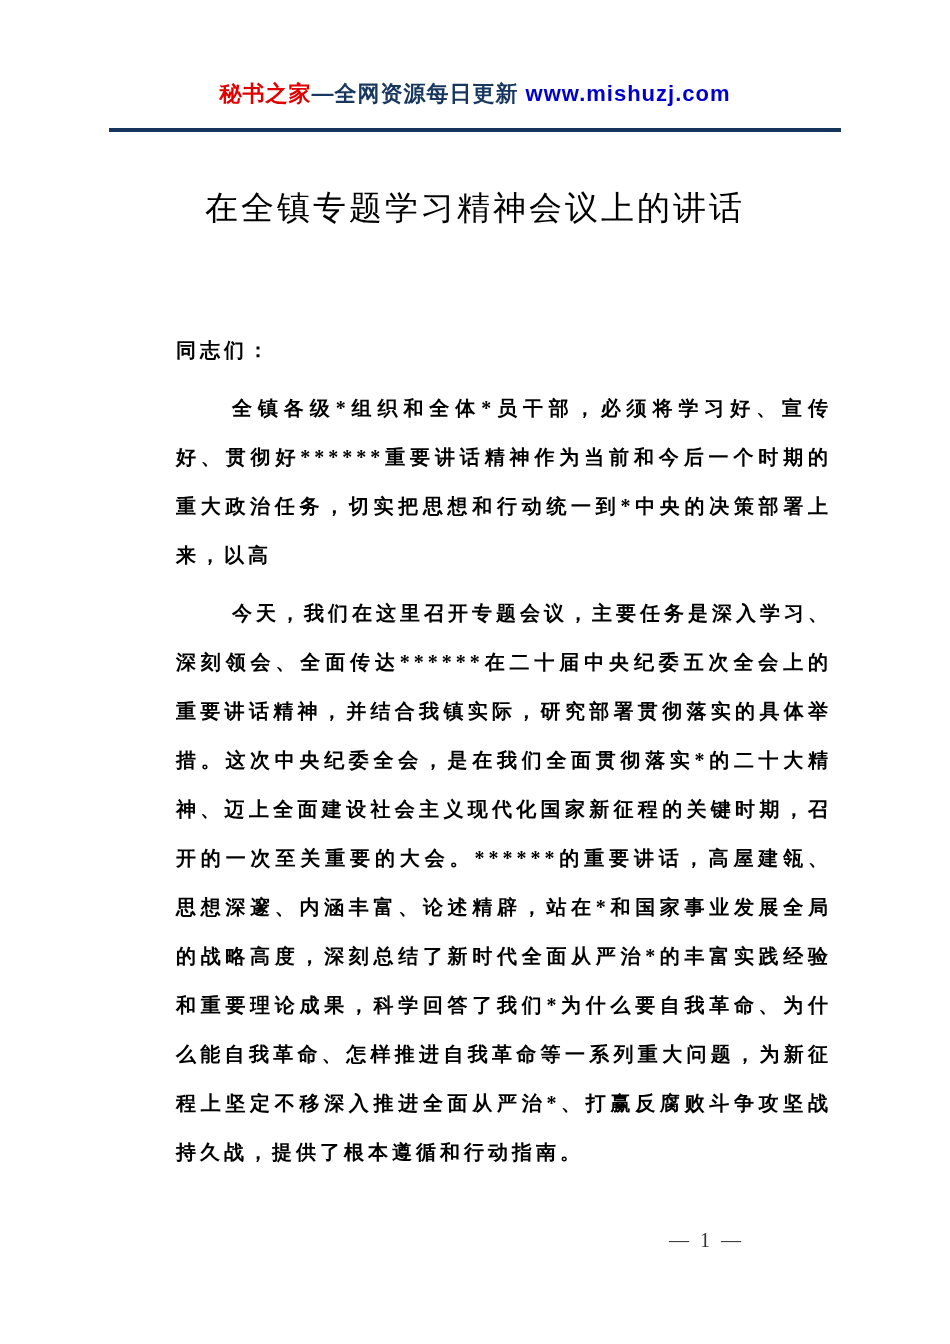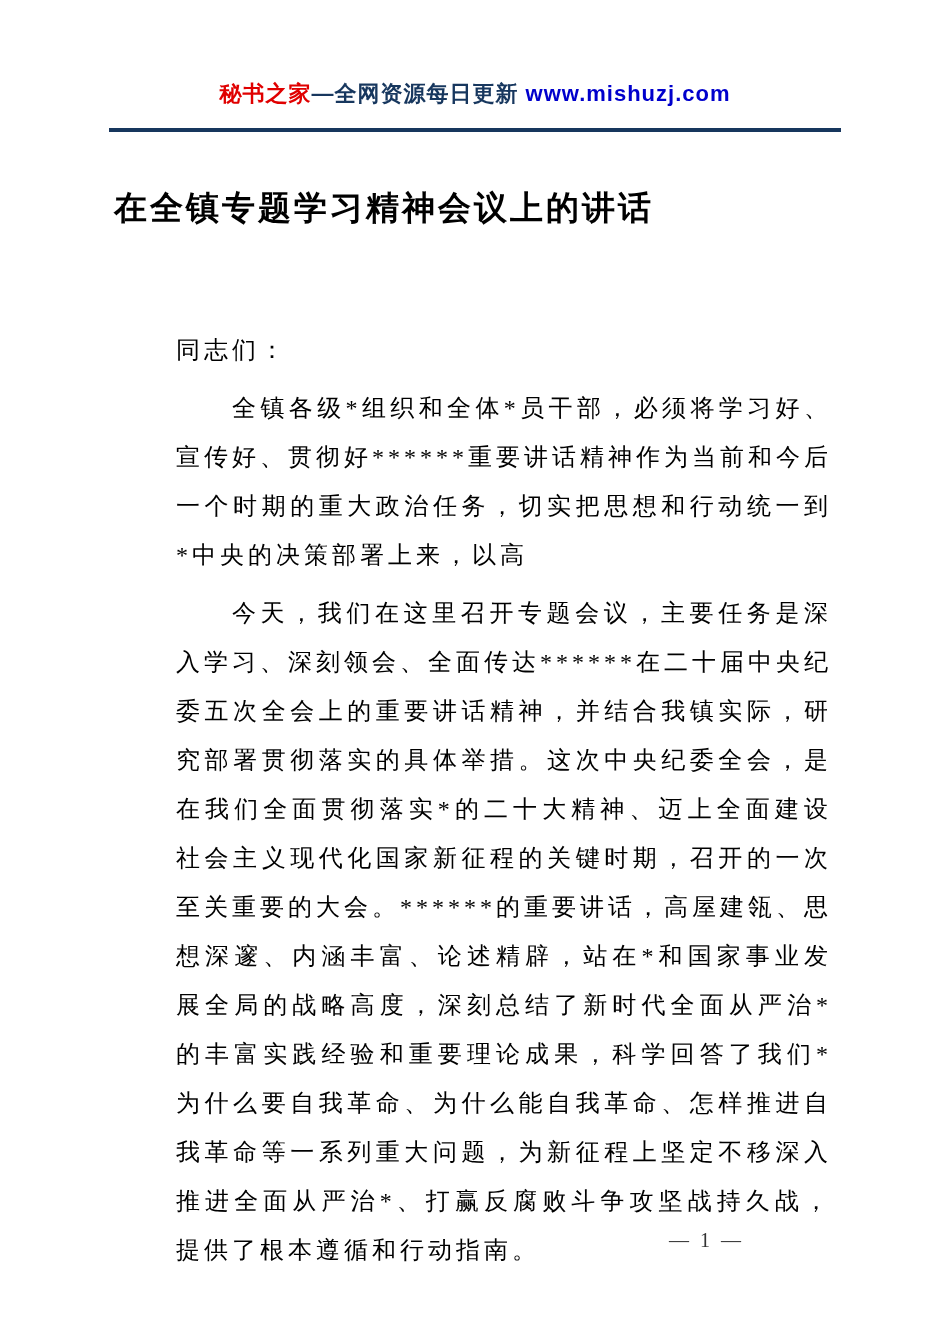--- a/index.html
+++ b/index.html
@@ -37,35 +37,36 @@
       color: #0000cc;
     }
     .header-rule {
       margin: 20px 55px 0 55px;
       border: none;
       border-top: 4px solid #17365d;
       height: 0;
     }
     .doc-title {
       margin: 54px 60px 0 60px;
-      text-align: left;
+      text-align: center;
       font-family: "Liberation Serif", serif;
-      font-weight: bold;
+      font-weight: normal;
       font-size: 33px;
       letter-spacing: 3px;
       color: #000000;
       line-height: 44px;
     }
     .doc-body {
       margin: 96px 64px 0 122px;
-      font-size: 24px;
+      font-size: 20px;
       line-height: 49px;
       letter-spacing: 4px;
       color: #000000;
       text-align: justify;
+      font-weight: bold;
     }
     .salutation {
       margin: 0;
       text-indent: 0;
     }
     .para {
       margin: 9px 0 0 0;
       text-indent: 56px;
     }
     .page-footer {

